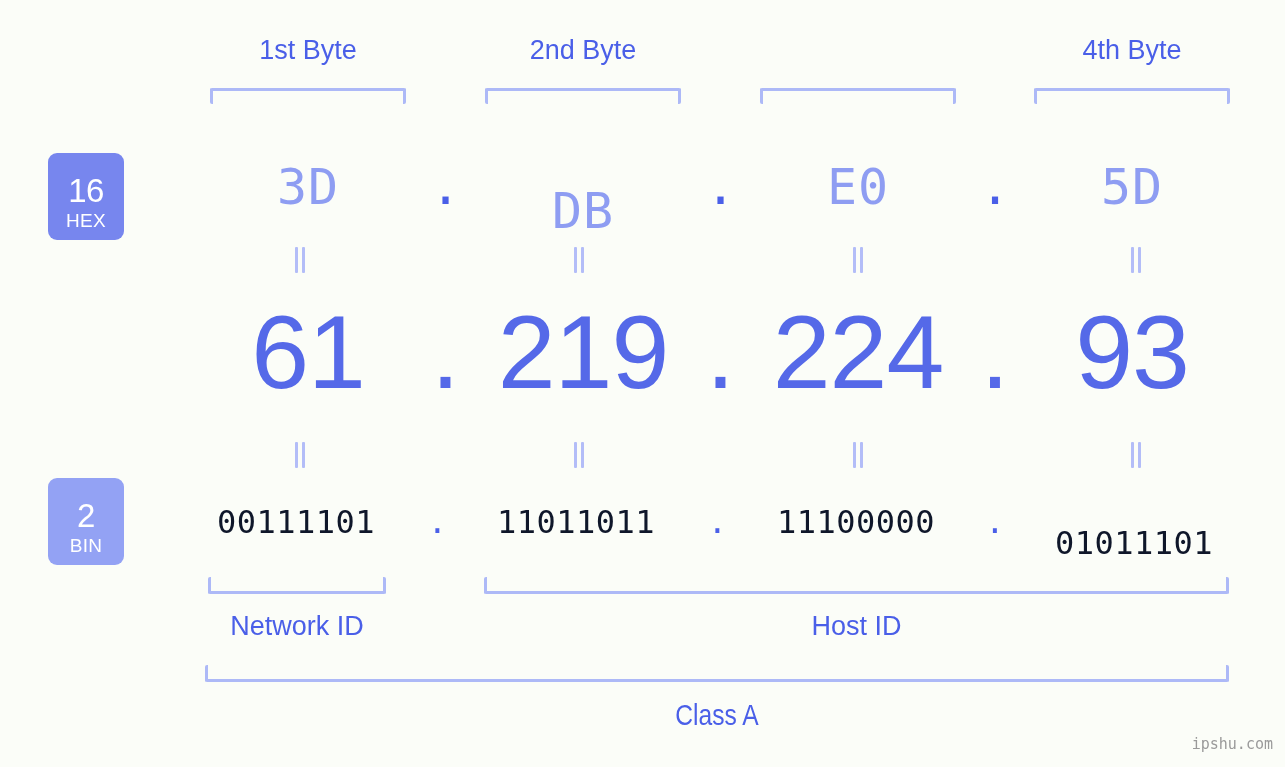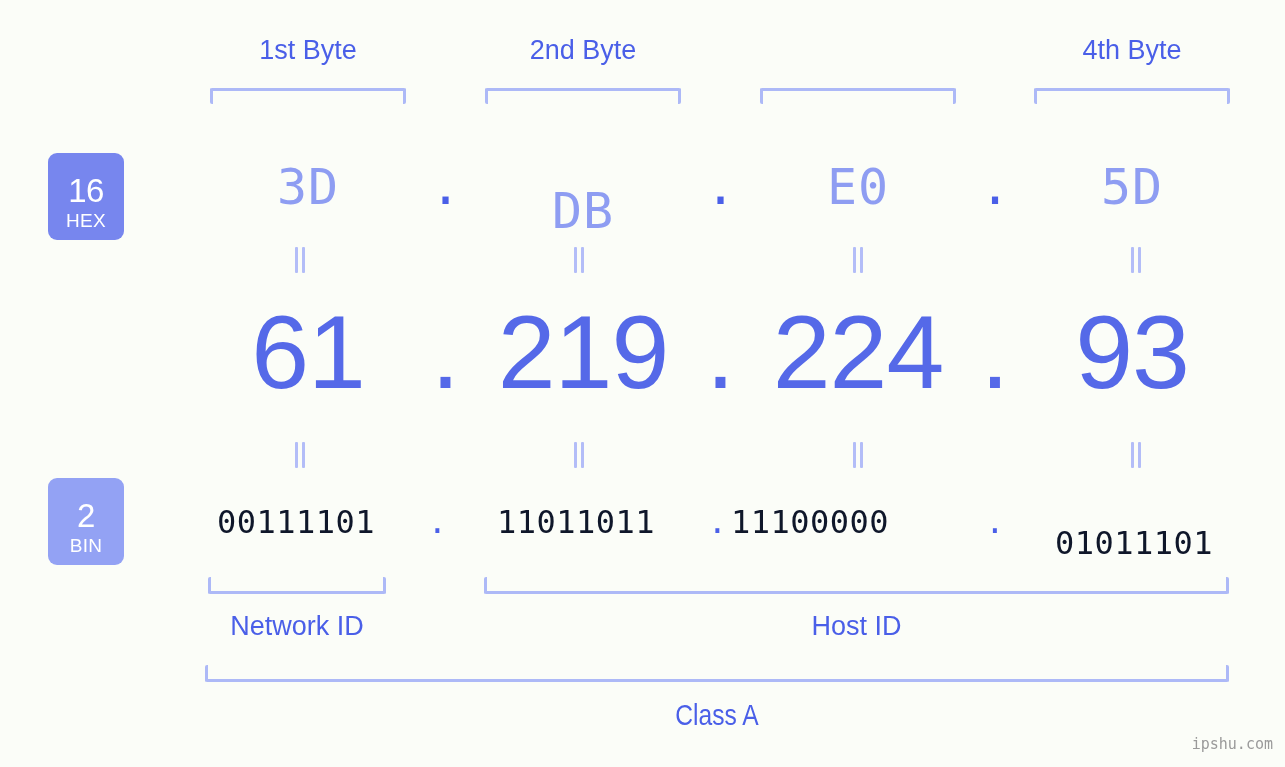--- a/index.html
+++ b/index.html
@@ -243,21 +243,21 @@
   <div class="eqmark" style="left:1130px; top:442px;">
     <span class="a"></span>
       <span class="b"></span>
   </div>
 
   <div class="row" style="top:503px;">
     <div class="cell bin-val" style="left:198px; top:0; width:196px;">00111101</div>
     <div class="cell bin-dot" style="left:398px; top:0; width:79px;">.</div>
     <div class="cell bin-val" style="left:478px; top:0; width:196px;">11011011</div>
     <div class="cell bin-dot" style="left:678px; top:0; width:79px;">.</div>
-    <div class="cell bin-val" style="left:712px; top:0; width:196px;">11100000</div>
+    <div class="cell bin-val" style="left:758px; top:0; width:196px;">11100000</div>
     <div class="cell bin-dot" style="left:956px; top:0; width:78px;">.</div>
     <div class="cell bin-val" style="left:1036px; top:0; width:196px;margin-top:21px;">01011101</div>
   </div>
 
   <div class="bracket bracket-up" style="left:208px; top:577px; width:178px; height:17px;"></div>
   <div class="bracket bracket-up" style="left:484px; top:577px; width:745px; height:17px;"></div>
 
   <div class="region-label" style="left:484px; top:611px; width:745px;">Host ID</div>
   <div class="region-label" style="left:208px; top:611px; width:178px;">Network ID</div>
 

